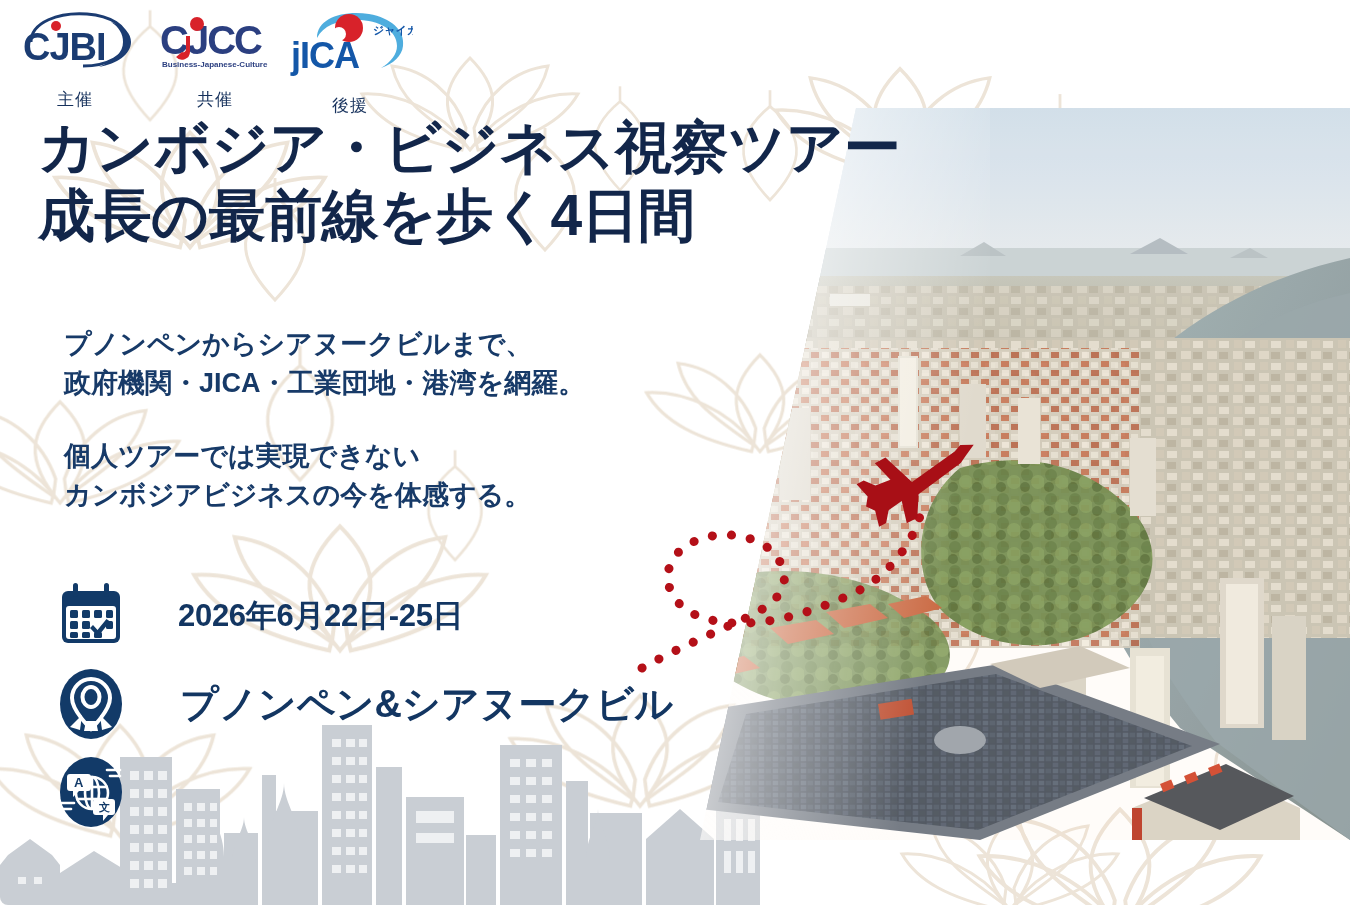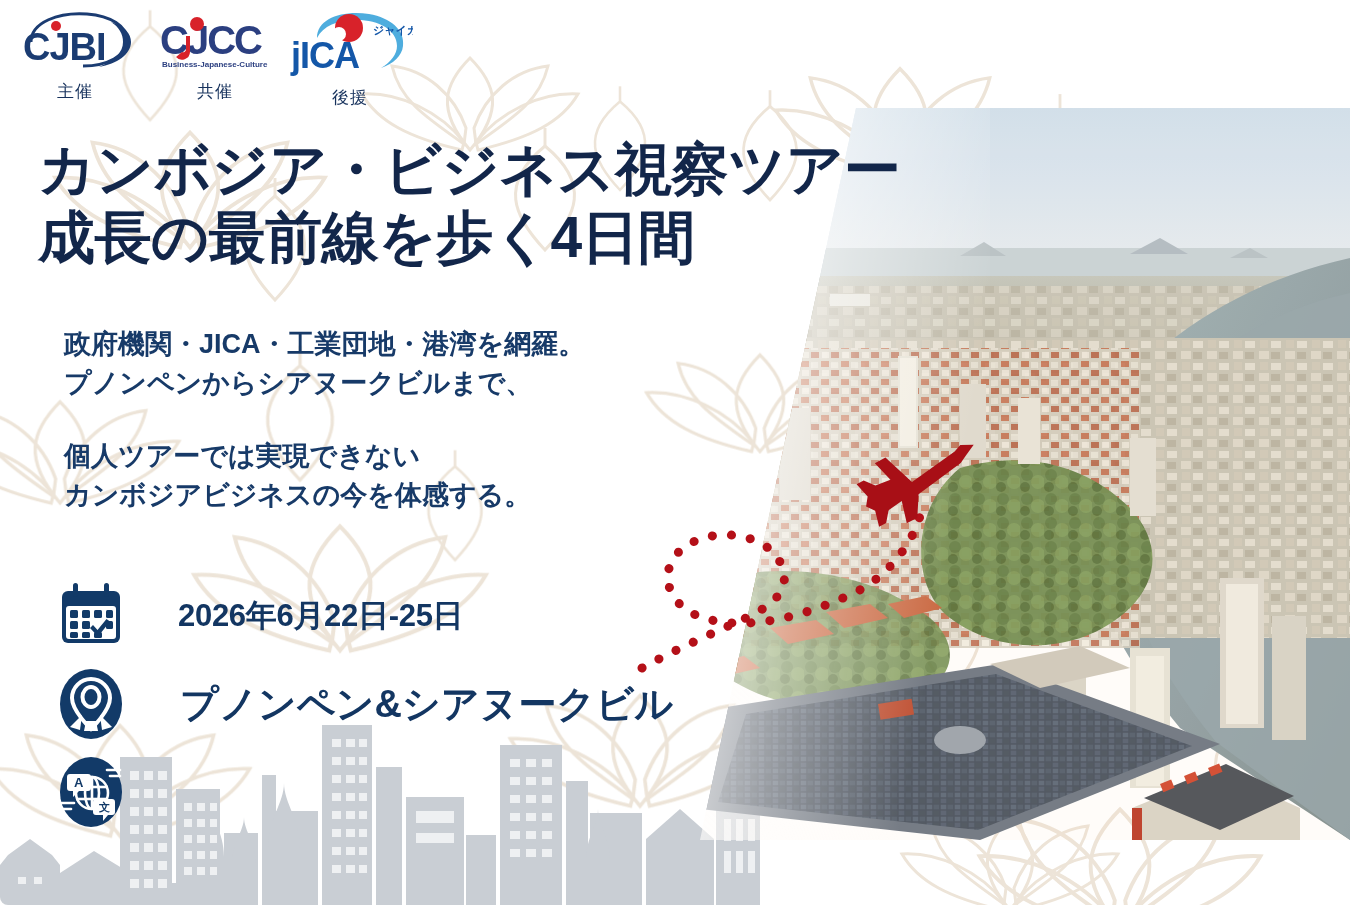--- a/index.html
+++ b/index.html
@@ -21,24 +21,24 @@
       -webkit-clip-path:polygon(196px 0px, 690px 0px, 690px 732px, 40px 732px);
               clip-path:polygon(196px 0px, 690px 0px, 690px 732px, 40px 732px);}
   .photo{position:absolute;inset:0;overflow:hidden;}
   .photo svg{display:block;width:690px;height:732px;}
   .photo-haze{position:absolute;left:0;top:0;width:330px;height:732px;
      background:linear-gradient(100deg,rgba(255,255,255,.97) 0%,rgba(255,255,255,.85) 22%,rgba(255,255,255,.42) 48%,rgba(255,255,255,0) 80%);}
 
   
   .logos{position:absolute;left:0;top:8px;width:420px;height:100px;z-index:6;display:flex;align-items:flex-start;}
   .logo-item{display:flex;flex-direction:column;align-items:center;}
-  .logo-cap{font-size:17px;color:#16315c;font-weight:500;margin-top:6px;letter-spacing:1px;}
-
-  
-  .headline{position:absolute;left:38px;top:136px;z-index:6;}
+  .logo-cap{font-size:17px;color:#16315c;font-weight:500;margin-top:14px;letter-spacing:1px;}
+
+  
+  .headline{position:absolute;left:38px;top:114px;z-index:6;}
   .headline .l{font-size:57px;line-height:1.19;font-weight:700;color:#12264a;
       letter-spacing:-.5px;white-space:nowrap;}
 
   
   .lead{position:absolute;left:64px;top:325px;z-index:6;}
   .lead p{margin:0;font-size:27px;line-height:1.45;font-weight:700;color:#173a68;white-space:nowrap;}
   .lead .gap{height:34px;}
 
   
   .info{position:absolute;left:48px;top:572px;z-index:6;}
@@ -393,22 +393,22 @@
       <span class="logo-cap">後援</span>
     </div>
   </div>
 
   <div class="headline">
     <div class="l">カンボジア・ビジネス視察ツアー</div>
     <div class="l">成長の最前線を歩く4日間</div>
   </div>
 
   <div class="lead">
+    <p>プノンペンからシアヌークビルまで、</p>
     <p>政府機関・JICA・工業団地・港湾を網羅。</p>
-    <p>プノンペンからシアヌークビルまで、</p>
     <div class="gap"></div>
     <p>個人ツアーでは実現できない</p>
     <p>カンボジアビジネスの今を体感する。</p>
   </div>
 
   <div class="info">
 
     <div class="row date">
       <span class="ic">
         <svg width="78" height="78" viewBox="0 0 78 78">

